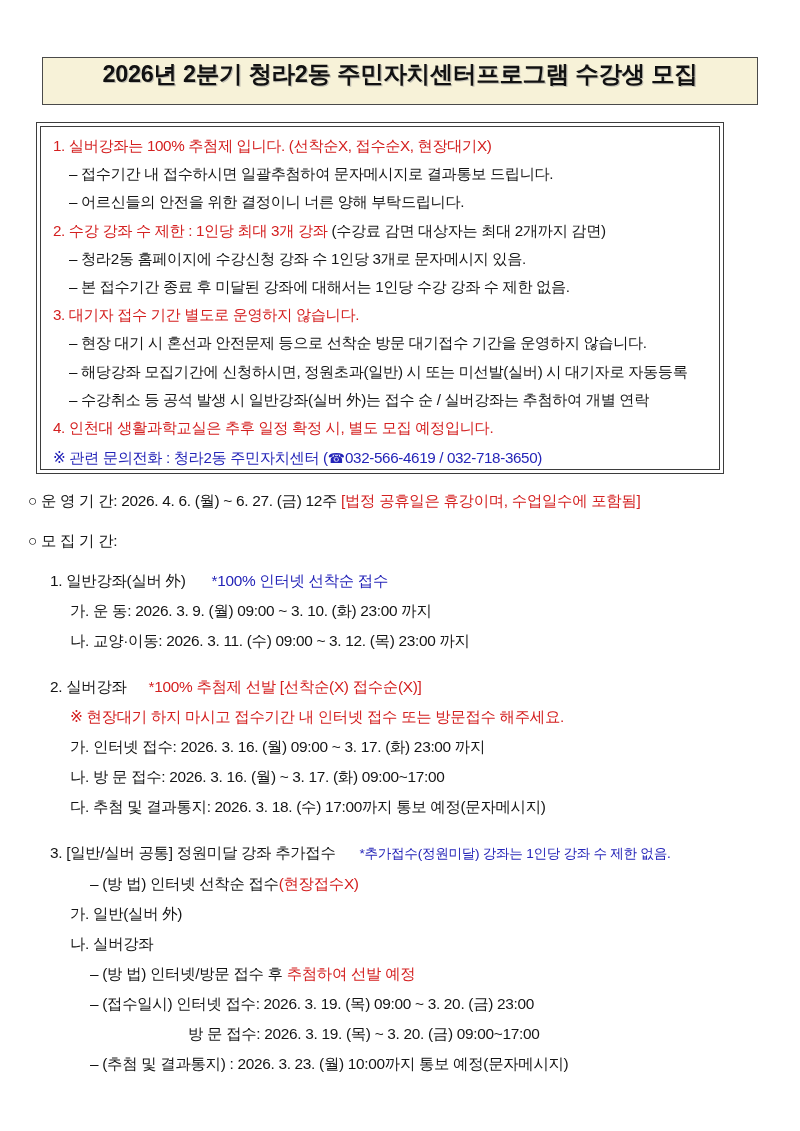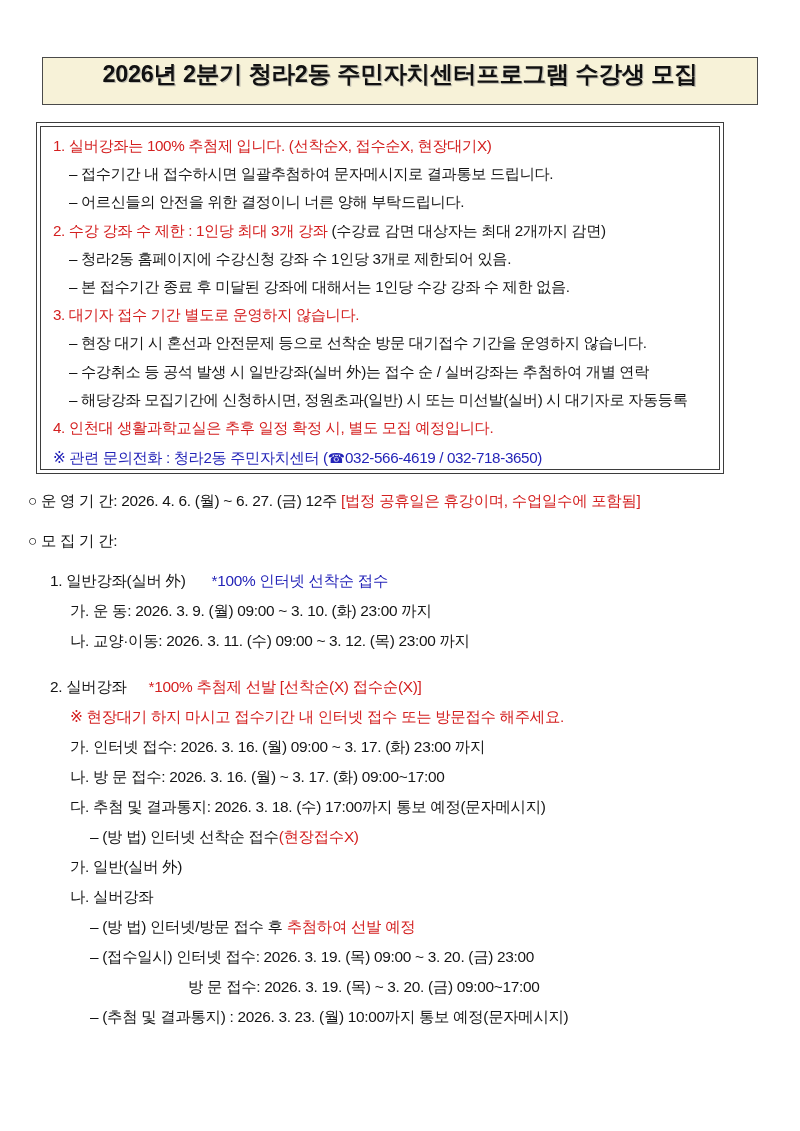--- a/index.html
+++ b/index.html
@@ -131,27 +131,27 @@
   </div>
 
   <div class="notice-box">
     <div class="notice-box-inner">
 
       <div class="nline head">1. 실버강좌는 100% 추첨제 입니다. (선착순X, 접수순X, 현장대기X)</div>
       <div class="nline sub">– 접수기간 내 접수하시면 일괄추첨하여 문자메시지로 결과통보 드립니다.</div>
       <div class="nline sub">– 어르신들의 안전을 위한 결정이니 너른 양해 부탁드립니다.</div>
 
       <div class="nline head"><span>2. 수강 강좌 수 제한 : 1인당 최대 3개 강좌</span><span class="blk"> (수강료 감면 대상자는 최대 2개까지 감면)</span></div>
-      <div class="nline sub">– 청라2동 홈페이지에 수강신청 강좌 수 1인당 3개로 제한되어 있음.</div>
+      <div class="nline sub">– 청라2동 홈페이지에 수강신청 강좌 수 1인당 3개로 문자메시지 있음.</div>
       <div class="nline sub">– 본 접수기간 종료 후 미달된 강좌에 대해서는 1인당 수강 강좌 수 제한 없음.</div>
 
       <div class="nline head">3. 대기자 접수 기간 별도로 운영하지 않습니다.</div>
       <div class="nline sub">– 현장 대기 시 혼선과 안전문제 등으로 선착순 방문 대기접수 기간을 운영하지 않습니다.</div>
+      <div class="nline sub">– 해당강좌 모집기간에 신청하시면, 정원초과(일반) 시 또는 미선발(실버) 시 대기자로 자동등록</div>
       <div class="nline sub">– 수강취소 등 공석 발생 시 일반강좌(실버 外)는 접수 순 / 실버강좌는 추첨하여 개별 연락</div>
-      <div class="nline sub">– 해당강좌 모집기간에 신청하시면, 정원초과(일반) 시 또는 미선발(실버) 시 대기자로 자동등록</div>
 
       <div class="nline head">4. 인천대 생활과학교실은 추후 일정 확정 시, 별도 모집 예정입니다.</div>
 
       <div class="contact"><span>※ 관련 문의전화 : 청라2동 주민자치센터 (</span><span class="phone-glyph">☎</span><span>032-566-4619 / 032-718-3650</span><span>)</span></div>
 
     </div>
   </div>
 
   <div class="body-content">
 
@@ -162,20 +162,21 @@
     <div class="row ind-1 gap-top"><span>1. 일반강좌(실버 外)</span><span class="sp" style="width:26px"></span><span class="blue">*100% 인터넷 선착순 접수</span></div>
     <div class="row ind-2">가. 운      동: 2026. 3. 9. (월) 09:00 ~ 3. 10. (화) 23:00 까지</div>
     <div class="row ind-2">나. 교양·이동: 2026. 3. 11. (수) 09:00 ~ 3. 12. (목) 23:00 까지</div>
 
     <div class="row ind-1 gap-top-lg"><span>2. 실버강좌</span><span class="sp" style="width:22px"></span><span class="red">*100% 추첨제 선발 [선착순(X) 접수순(X)]</span></div>
     <div class="row ind-2 red">※ 현장대기 하지 마시고 접수기간 내 인터넷 접수 또는 방문접수 해주세요.</div>
     <div class="row ind-2">가. 인터넷 접수: 2026. 3. 16. (월) 09:00 ~ 3. 17. (화) 23:00 까지</div>
     <div class="row ind-2">나. 방  문 접수: 2026. 3. 16. (월) ~ 3. 17. (화)  09:00~17:00</div>
     <div class="row ind-2">다. 추첨 및 결과통지: 2026. 3. 18. (수) 17:00까지 통보 예정(문자메시지)</div>
 
+    <div class="row ind-1 gap-top-lg"><span>3. [일반/실버 공통] 정원미달 강좌 추가접수</span><span class="sp" style="width:24px"></span><span class="blue note-sm">*추가접수(정원미달) 강좌는 1인당 강좌 수 제한 없음.</span></div>
 
     <div class="row ind-3"><span>– (방      법) 인터넷 선착순 접수</span><span class="red">(현장접수X)</span></div>
     <div class="row ind-2">가. 일반(실버 外)</div>
 
     <div class="row ind-2">나. 실버강좌</div>
     <div class="row ind-3"><span>– (방      법) 인터넷/방문 접수 후 </span><span class="red">추첨하여 선발 예정</span></div>
     <div class="row ind-3">– (접수일시) 인터넷 접수: 2026. 3. 19. (목) 09:00 ~ 3. 20. (금) 23:00</div>
     <div class="row ind-deep">방  문 접수: 2026. 3. 19. (목) ~ 3. 20. (금) 09:00~17:00</div>
     <div class="row ind-3">– (추첨 및 결과통지) : 2026. 3. 23. (월) 10:00까지 통보 예정(문자메시지)</div>
 

